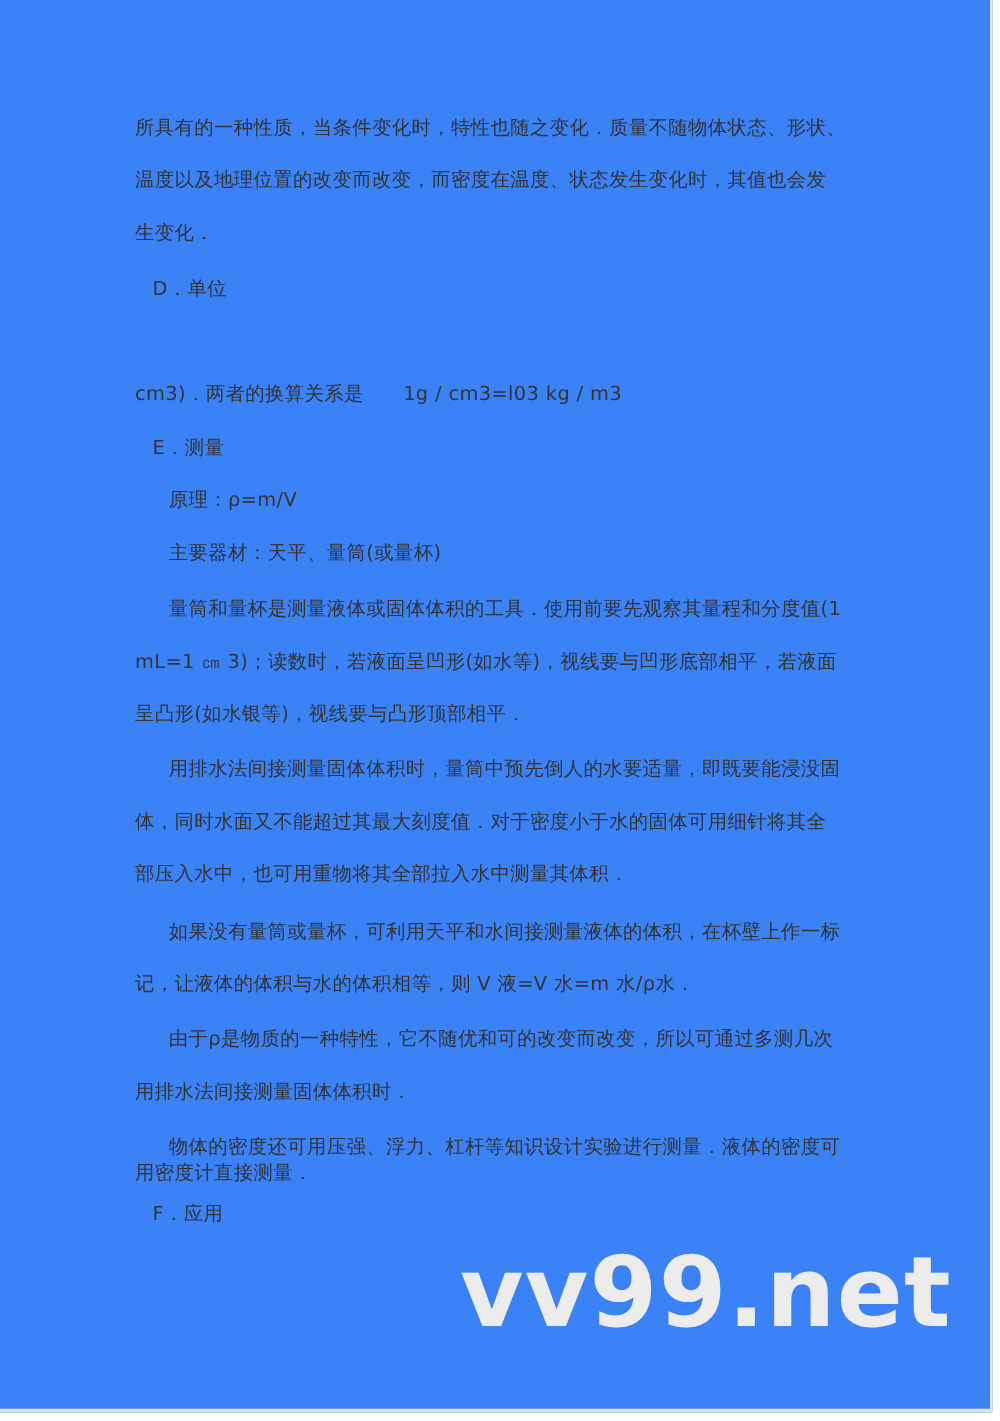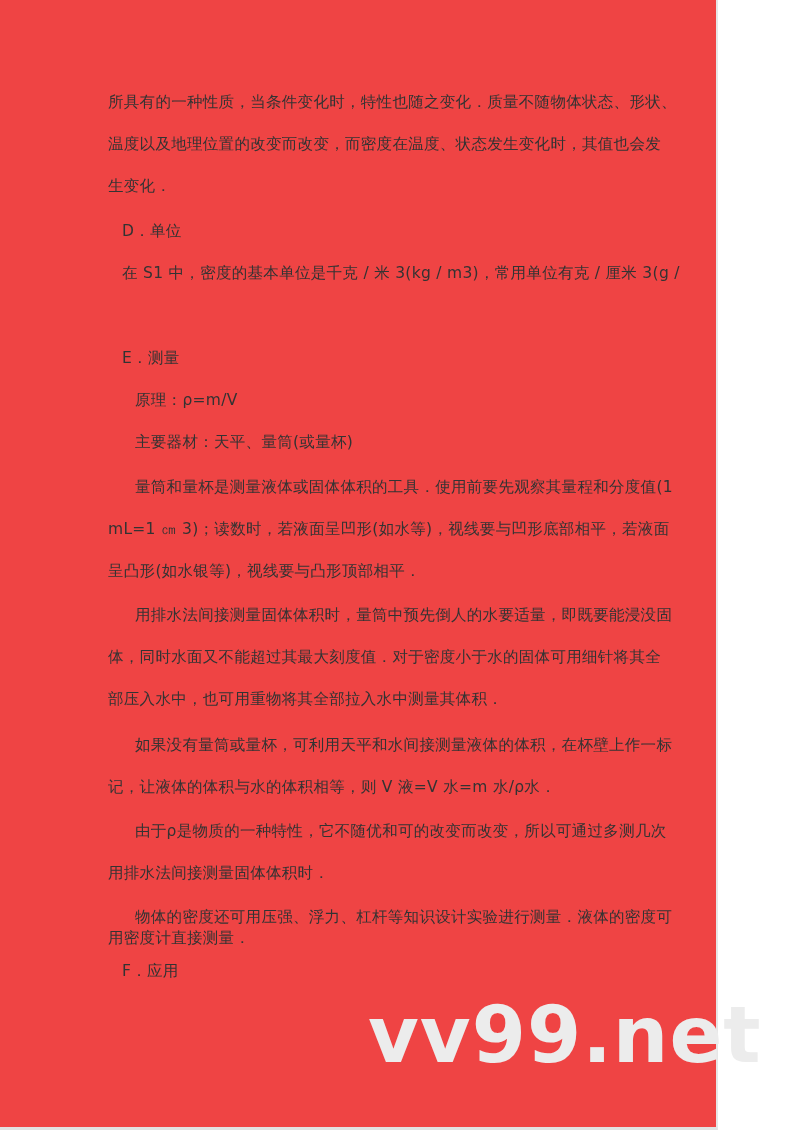--- a/index.html
+++ b/index.html
@@ -12,23 +12,23 @@
       height: 1137px;
       position: relative;
       overflow: hidden;
       font-family: "DejaVu Sans", "Liberation Sans", sans-serif;
       color: #333333;
     }
     .page {
       position: absolute;
       left: 0;
       top: 0;
-      width: 718px;
+      width: 794px;
       height: 1130px;
-      background: #ef4444;
+      background: #3b82f6;
       border-right: 2px solid #e6e6e6;
       border-bottom: 3px solid #e2e2e2;
       box-sizing: border-box;
     }
     .line {
       position: absolute;
       left: 108px;
       font-size: 15.5px;
       line-height: 20px;
       white-space: nowrap;
@@ -54,21 +54,21 @@
 <body>
 
 <div class="page">
 
   <div class="line" style="top:92px">所具有的一种性质，当条件变化时，特性也随之变化．质量不随物体状态、形状、</div>
   <div class="line" style="top:134px">温度以及地理位置的改变而改变，而密度在温度、状态发生变化时，其值也会发</div>
   <div class="line" style="top:176px">生变化．</div>
 
   <div class="line ind1" style="top:221px">D．单位</div>
 
-  <div class="line ind1" style="top:263px">在 S1 中，密度的基本单位是千克 / 米 3(kg / m3)，常用单位有克 / 厘米 3(g /</div>
+  <div class="line" style="top:305px">cm3)．两者的换算关系是　　1g / cm3=l03 kg / m3</div>
 
   <div class="line ind1" style="top:348px">E．测量</div>
 
   <div class="line ind2" style="top:390px">原理：ρ=m/V</div>
 
   <div class="line ind2" style="top:432px">主要器材：天平、量筒(或量杯)</div>
 
   <div class="line ind2" style="top:477px">量筒和量杯是测量液体或固体体积的工具．使用前要先观察其量程和分度值(1</div>
   <div class="line" style="top:519px">mL=1 ㎝ 3)；读数时，若液面呈凹形(如水等)，视线要与凹形底部相平，若液面</div>
   <div class="line" style="top:561px">呈凸形(如水银等)，视线要与凸形顶部相平．</div>

